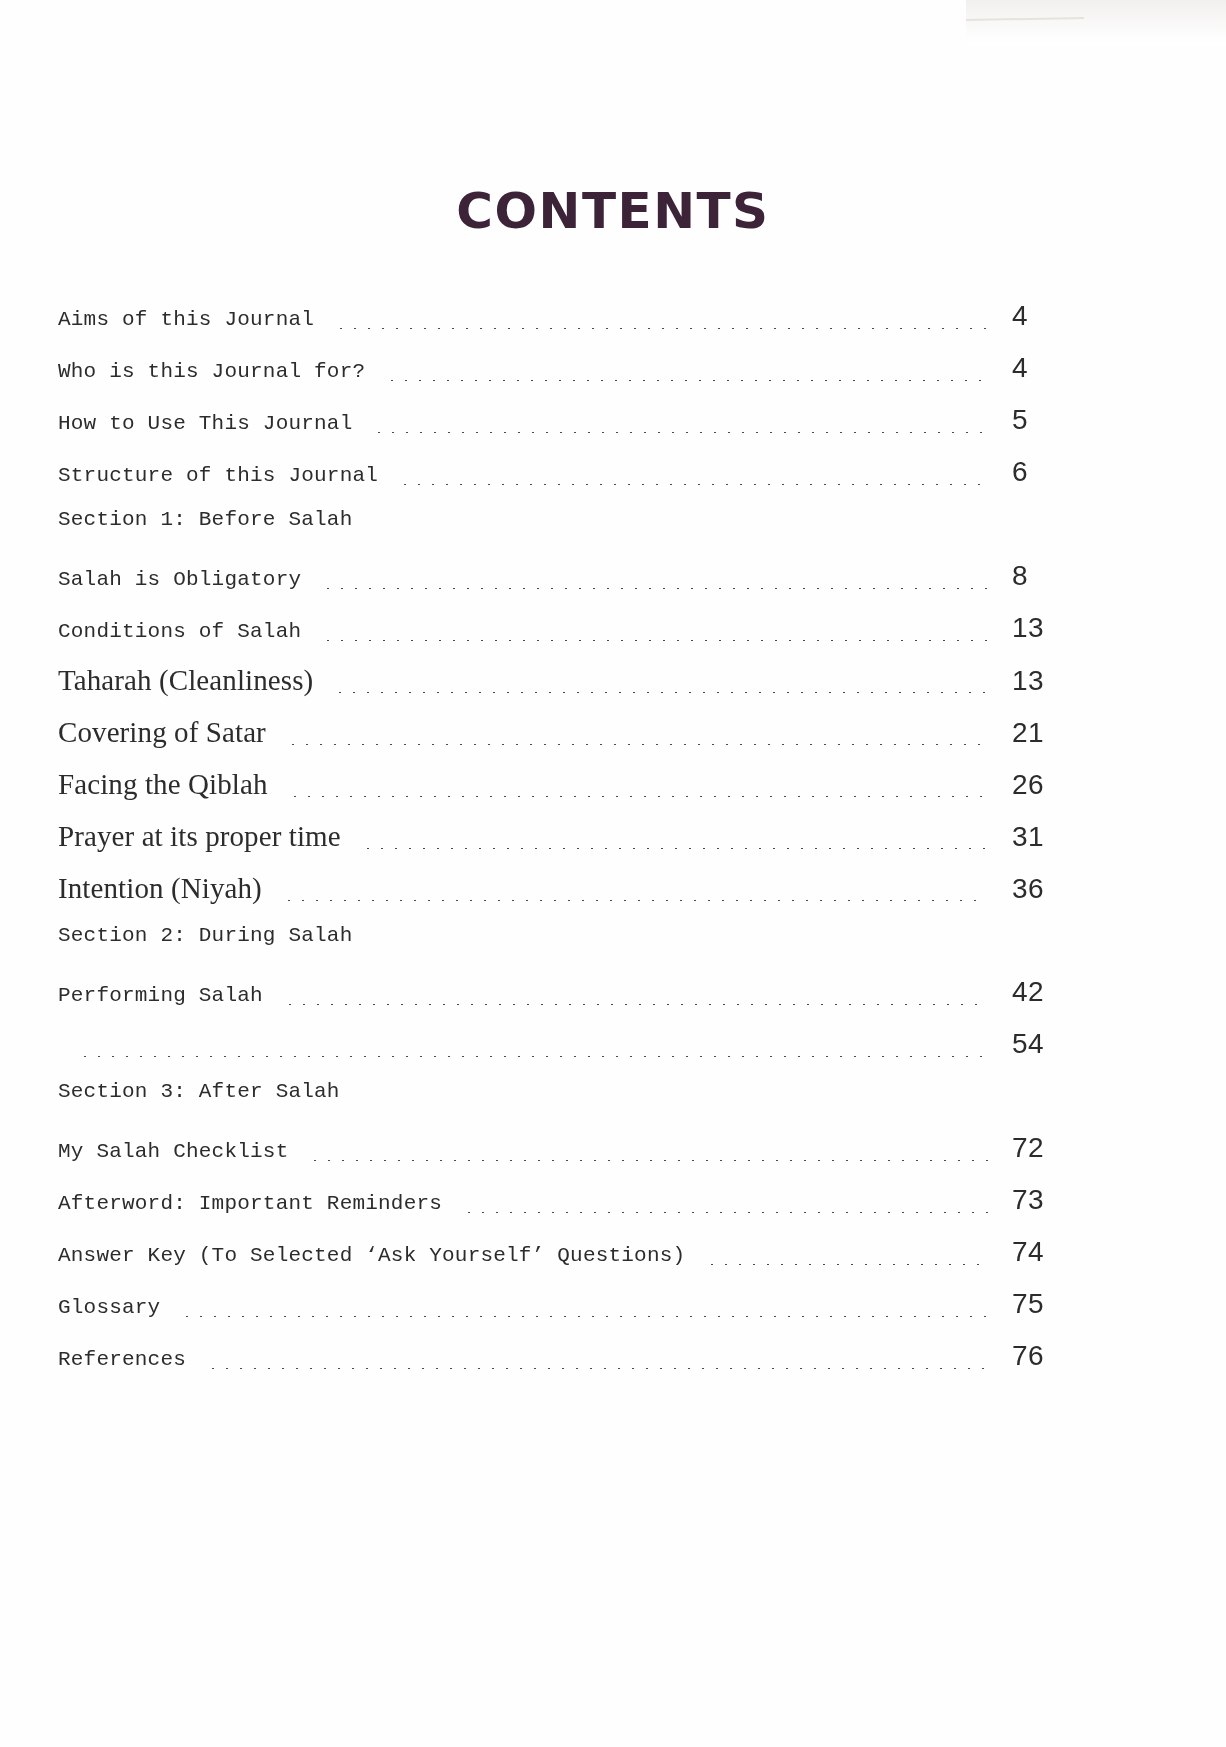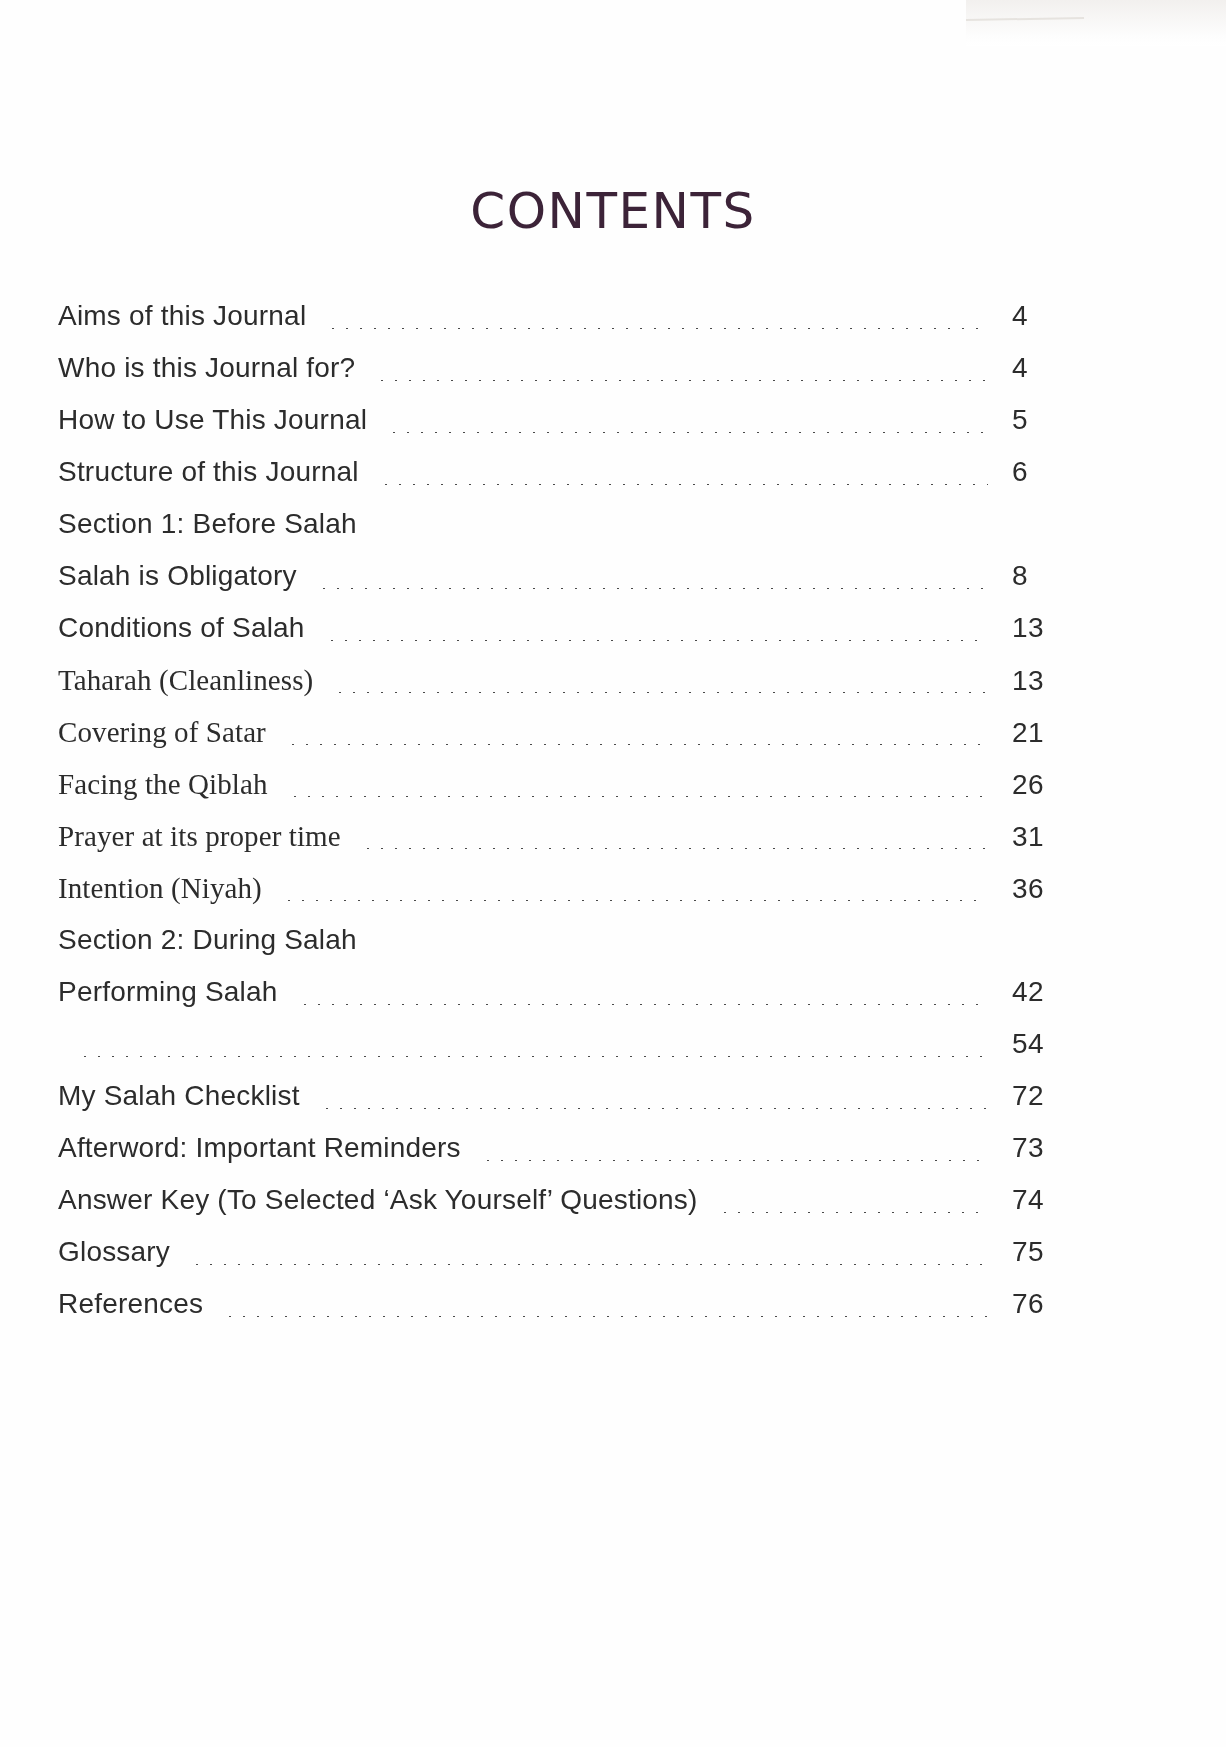--- a/index.html
+++ b/index.html
@@ -36,21 +36,21 @@
     pointer-events: none;
   }
 
   .toc-title {
     position: absolute;
     top: 148px;
     left: 0;
     right: 0;
     text-align: center;
     font-family: "DejaVu Sans", sans-serif;
-    font-weight: normal;
+    font-weight: bold;
     font-size: 50px;
     letter-spacing: 1.5px;
     color: #3c2338;
   }
 
   .toc-list {
     position: absolute;
     top: 300px;
     left: 58px;
     width: 1010px;
@@ -58,22 +58,22 @@
 
   .toc-row {
     display: flex;
     align-items: baseline;
     height: 52px;
   }
 
   .toc-label {
     white-space: nowrap;
     color: #2c2c2c;
-    font-family: Liberation Sans, sans-serif;
-    font-size: 28px;
+    font-family: Liberation Mono, monospace;
+    font-size: 21px;
     letter-spacing: 0.2px;
   }
   .toc-row.serif .toc-label {
     font-family: "Liberation Serif", serif;
     font-size: 29px;
     letter-spacing: 0.1px;
     text-align: center;
   }
 
   .toc-leader {
@@ -194,20 +194,25 @@
       </div>
       <div class="toc-row">
         <span class="toc-label">Performing Salah</span>
         <span class="toc-leader"></span>
         <span class="toc-page">42</span>
       </div>
       <div class="toc-row">
         <span class="toc-leader"></span>
         <span class="toc-page">54</span>
       </div>
+      <div class="toc-row section">
+        <span class="toc-label">Section 3: After Salah</span>
+        <span class="toc-leader"></span>
+        <span class="toc-page"></span>
+      </div>
       <div class="toc-row">
         <span class="toc-label">My Salah Checklist</span>
         <span class="toc-leader"></span>
         <span class="toc-page">72</span>
       </div>
       <div class="toc-row">
         <span class="toc-label">Afterword: Important Reminders</span>
         <span class="toc-leader"></span>
         <span class="toc-page">73</span>
       </div>

